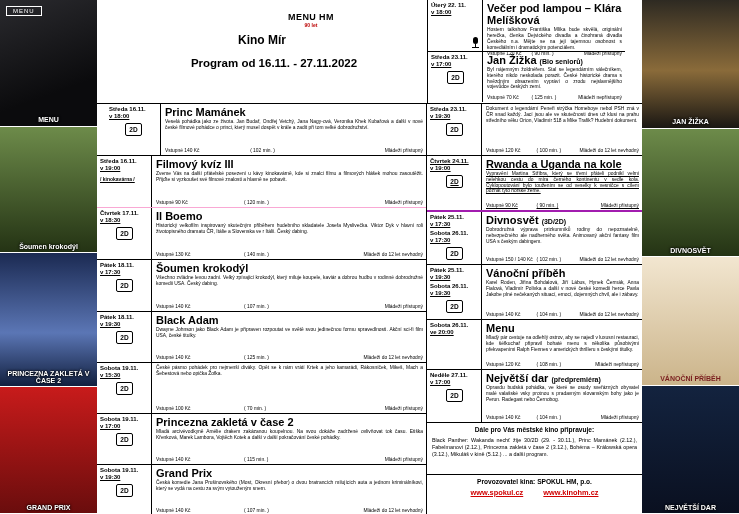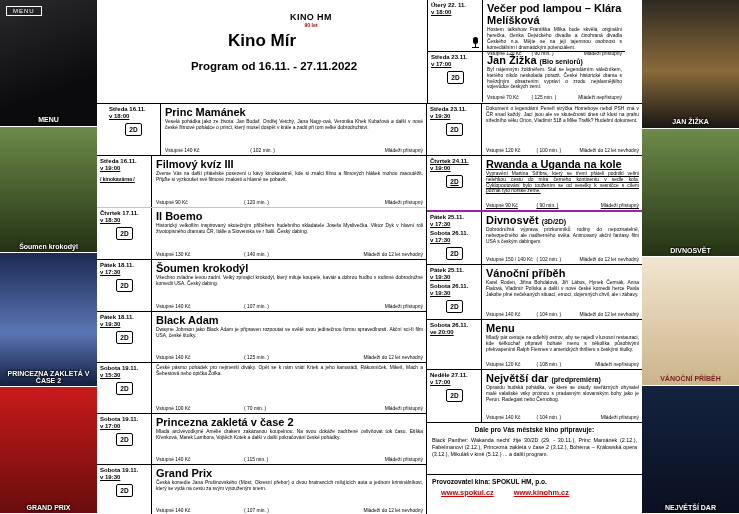--- a/index.html
+++ b/index.html
@@ -33,21 +33,21 @@
     background:#fff;
   }
   .hdr{
     position:relative;height:103px;border-bottom:1px solid #000;
   }
   .hdr-main{
     position:absolute;left:0;top:0;width:330px;height:103px;
     display:flex;flex-direction:column;align-items:center;justify-content:center;
   }
   .kino-title{
-    font-size:17px;font-weight:bold;line-height:1.15;text-align:left;
+    font-size:12px;font-weight:bold;line-height:1.15;text-align:left;
   }
   .program-line{
     font-size:11.5px;font-weight:bold;margin-top:9px;padding-left:24px;
   }
   .logo{
     position:absolute;left:178px;top:6px;width:72px;height:28px;
     display:flex;flex-direction:column;align-items:center;justify-content:center;
   }
   .logo .l1{font-size:9px;font-weight:bold;letter-spacing:.4px;}
   .logo .l2{font-size:5px;color:#b00;font-weight:bold;}
@@ -95,21 +95,21 @@
     position:absolute;right:2px;bottom:2px;width:9px;height:12px;
   }
   .mic .head{width:5px;height:7px;border-radius:3px;background:#000;margin:0 auto;}
   .mic .stand{width:1px;height:3px;background:#000;margin:0 auto;}
   .mic .base{width:7px;height:1px;background:#000;margin:0 auto;}
   .footer-note{
     box-sizing:border-box;padding:3px 5px;font-size:5.4px;line-height:1.35;
     text-align:justify;
   }
   .prov{
-    box-sizing:border-box;padding:3px 5px 0 5px;
+    box-sizing:border-box;padding:3px 5px 0 5px;text-align:center;
   }
   .prov .p1{font-size:6.6px;font-weight:bold;}
   .prov .p2{font-size:7.4px;font-weight:bold;color:#d00000;margin-top:3px;}
   .prov .p2 span{margin:0 9px;text-decoration:underline;}
   
   .p-menu{background:linear-gradient(160deg,#2a2a2e,#0b0b0d 70%);}
   .p-menu-tag{position:absolute;top:6px;left:6px;border:1px solid #fff;color:#fff;font-size:6px;padding:1px 6px;letter-spacing:1px;}
   .p-souman{background:linear-gradient(180deg,#6d8b4a,#243314);}
   .p-princezna{background:linear-gradient(180deg,#1b2a52,#5b76b5 60%,#12203f);}
   .p-gp{background:linear-gradient(180deg,#c81b1b,#6a0d0d);}
@@ -155,21 +155,21 @@
 <div class="center">
 
   <div class="hdr">
     <div class="hdr-main">
       <div class="kino-title">
         <div>Kino Mír</div>
       </div>
       <div class="program-line">Program od 16.11. - 27.11.2022</div>
     </div>
     <div class="logo">
-      <div class="l1">KINO HM</div>
+      <div class="l1">MENU HM</div>
       <div class="l2">90 let</div>
     </div>
     <div class="hdr-right">
 
       <div class="ev" style="height:51px;">
         <div class="ev-date">
           <div class="d1">Úterý 22. 11.</div>
           <div class="d2">v 18:00</div>
           <div class="mic">
             <div class="head"></div>

